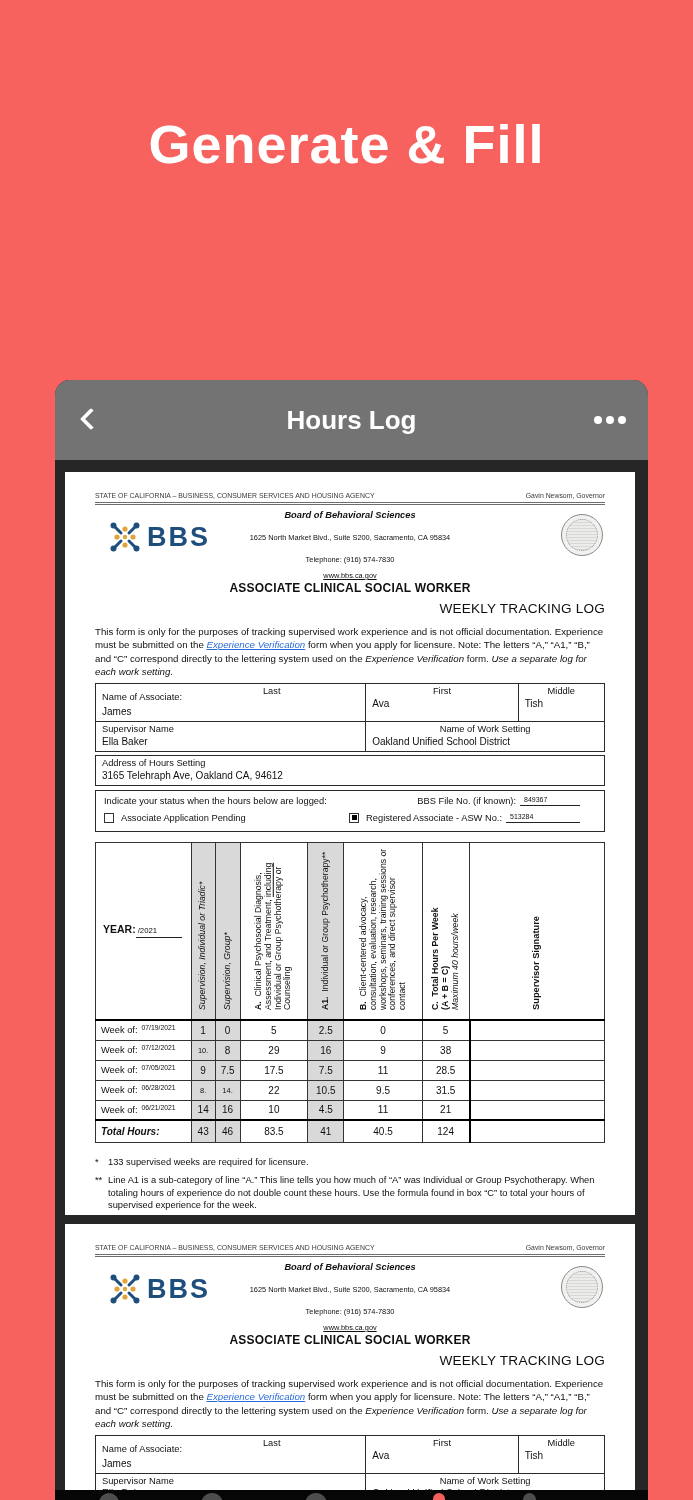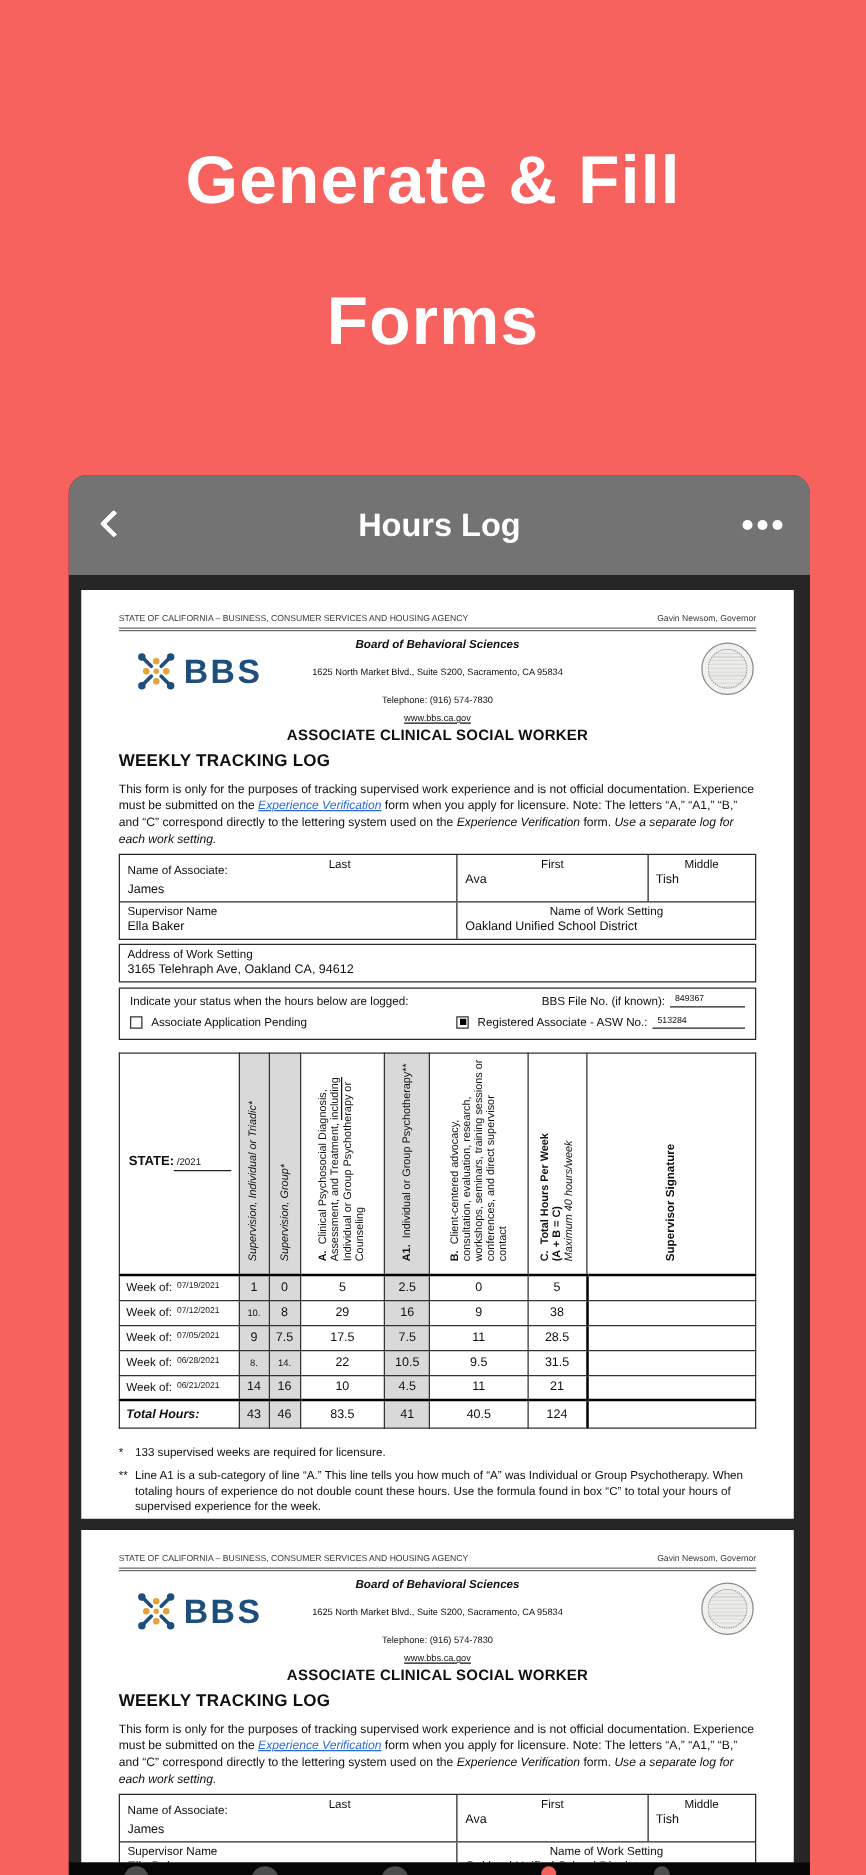--- a/index.html
+++ b/index.html
@@ -39,39 +39,39 @@
   .center-block { width:62%; margin:0 auto; text-align:center; }
   .board-name { font-size:9.3px; font-weight:bold; font-style:italic; }
   .board-line { font-size:7.4px; margin-top:13px; }
   .board-web { font-size:7.4px; text-decoration:underline; margin-top:1px; display:inline-block; }
   .seal { position:absolute; right:2px; top:4px; width:42px; height:42px; border-radius:50%;
           border:1.2px solid #8a8a8a; background:#f1f1f0; display:flex; align-items:center; justify-content:center; }
   .seal-inner { width:32px; height:32px; border-radius:50%; border:1px dotted #999;
                 background:repeating-linear-gradient(180deg,#ececea 0 2px,#d8d8d4 2px 3px); }
 
   .doc-title1 { text-align:center; font-size:12px; font-weight:bold; margin-top:9px; letter-spacing:.2px; }
-  .doc-title2 { text-align:left; font-size:13.6px; font-weight:bold; margin-top:6px; letter-spacing:.2px; }
+  .doc-title2 { text-align:right; font-size:13.6px; font-weight:normal; margin-top:6px; letter-spacing:.2px; }
 
   .intro { margin-top:9px; font-size:9.7px; line-height:13.4px; }
   .intro .lnk { color:#2B6BD8; font-style:italic; text-decoration:underline; cursor:pointer; }
   .intro .em { font-style:italic; }
 
   .fieldbox { border:1.2px solid #2a2a2a; }
   .mt3 { margin-top:3px; } .mt4 { margin-top:4px; }
   .frow { display:flex; }
   .fcell { padding:2px 6px 3px 6px; position:relative; }
   .fcell + .fcell { border-left:1px solid #2a2a2a; }
   .frow + .frow { border-top:1px solid #2a2a2a; }
   .flabel { font-size:9.3px; }
   .fvalue { font-size:10px; margin-top:2px; min-height:12px; }
   .lbl-center { text-align:center; }
   .val-left { text-align:left; }
   .abs-label { position:absolute; left:62%; top:2px; }
 
-  .statusbox { padding:5px 8px 8px 8px; font-size:9.3px; }
+  .statusbox { padding:5px 24px 8px 8px; font-size:9.3px; }
   .srow { display:flex; align-items:flex-end; }
   .srow2 { margin-top:7px; align-items:center; }
   .sright { margin-left:auto; display:flex; align-items:flex-end; }
   .uline { display:inline-block; border-bottom:1.2px solid #222; font-size:7px;
            padding:0 2px 2px 4px; margin-left:4px; text-align:left; }
   .uline.w1 { width:60px; } .uline.w2 { width:74px; }
   .cb { width:10px; height:10px; border:1.2px solid #333; margin-right:7px; flex:none;
         display:inline-flex; align-items:center; justify-content:center; cursor:pointer; }
   .cb.checked::after { content:""; width:5px; height:5px; background:#000; }
 
@@ -115,21 +115,20 @@
   .tb-c2 { left:146px; width:22px; height:22px; }
   .tb-c3 { left:250px; width:22px; height:22px; }
   .tb-c4 { left:378px; width:12px; height:12px; background:#F4605C; }
   .tb-c5 { left:468px; width:13px; height:13px; }
 </style>
 </head>
 <body>
 
 <div class="hero">
   <div class="line">Generate &amp; Fill</div>
-  <div class="line">Forms</div>
 </div>
 
 <div class="phone">
 
   <div class="navbar">
     <div class="back-btn">
       <span></span>
     </div>
     <div class="nav-title">Hours Log</div>
     <div class="more-btn">
@@ -214,21 +213,21 @@
             </div>
             <div class="fcell" style="width:47%">
               <div class="flabel lbl-center">Name of Work Setting</div>
               <div class="fvalue">Oakland Unified School District</div>
             </div>
           </div>
         </div>
 
         <div class="fieldbox mt3">
           <div class="fcell">
-            <div class="flabel">Address of Work Setting</div>
+            <div class="flabel">Address of Hours Setting</div>
             <div class="fvalue">3165 Telehraph Ave, Oakland CA, 94612</div>
           </div>
         </div>
 
         <div class="fieldbox statusbox mt4">
           <div class="srow">
             <span>Indicate your status when the hours below are logged:</span>
             <span class="sright">
               <span>BBS File No. (if known):</span>
               <span class="uline w1">849367</span>
@@ -252,21 +251,21 @@
               <col style="width:4.9%">
               <col style="width:13.3%">
             <col style="width:7.1%">
               <col style="width:15.4%">
               <col style="width:9.3%">
               <col style="width:26.5%">
           </colgroup>
           <tbody>
               <tr class="hdr">
             <th class="year-cell">
-              <span class="year-lbl">STATE:</span><span class="year-val">/2021</span>
+              <span class="year-lbl">YEAR:</span><span class="year-val">/2021</span>
             </th>
             <th class="shade"><span class="vt ital">Supervision, Individual or Triadic*</span></th>
             <th class="shade"><span class="vt ital">Supervision, Group*</span></th>
             <th>
               <span class="vt"><span class="pfx">A.</span>&nbsp;&nbsp;<span>Clinical Psychosocial Diagnosis, Assessment, and Treatment, </span><span class="u">including</span><span> Individual or Group Psychotherapy or Counseling</span></span>
             </th>
             <th class="shade">
               <span class="vt"><span class="pfx">A1.</span>&nbsp;&nbsp;<span>Individual or Group Psychotherapy**</span></span>
             </th>
             <th>

